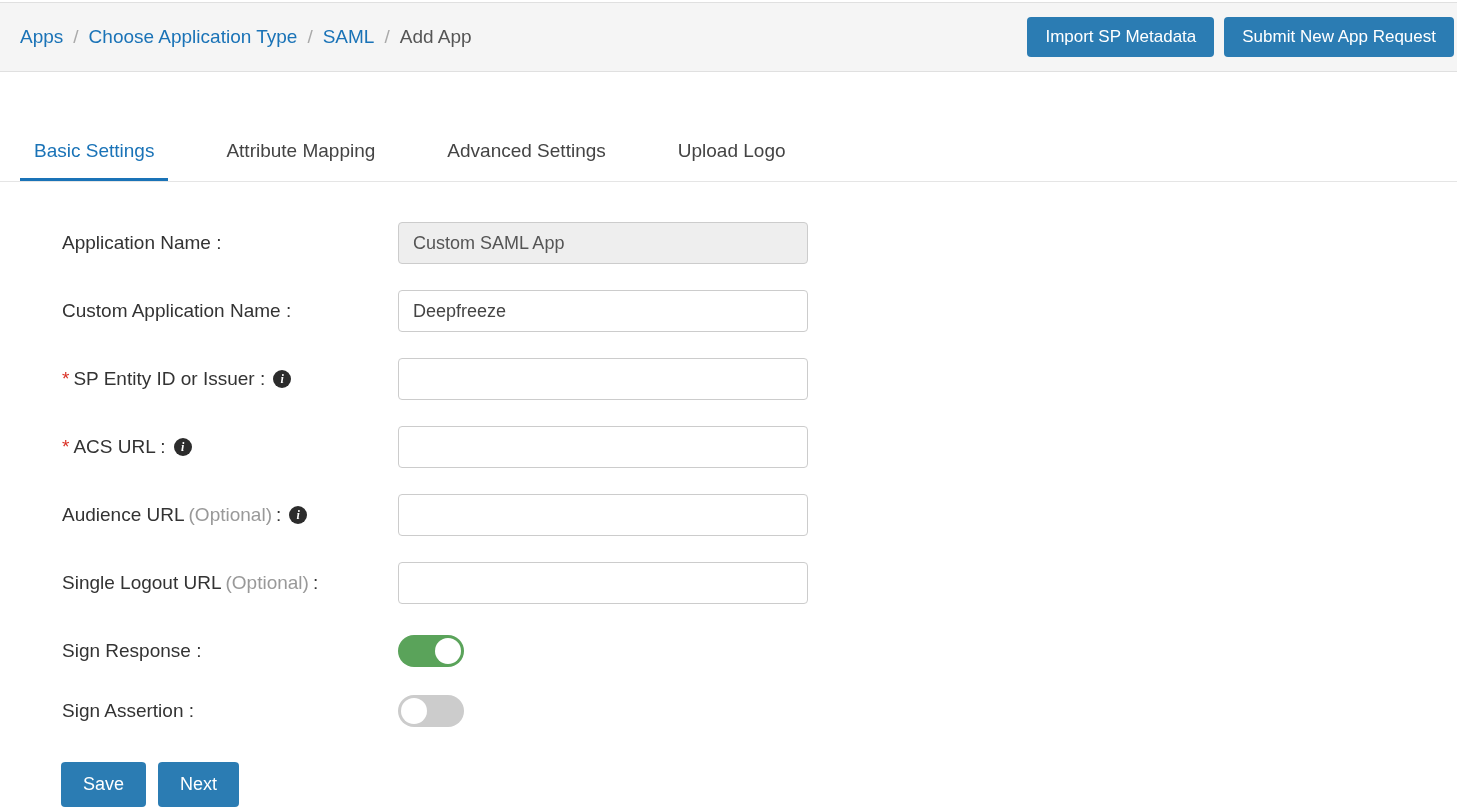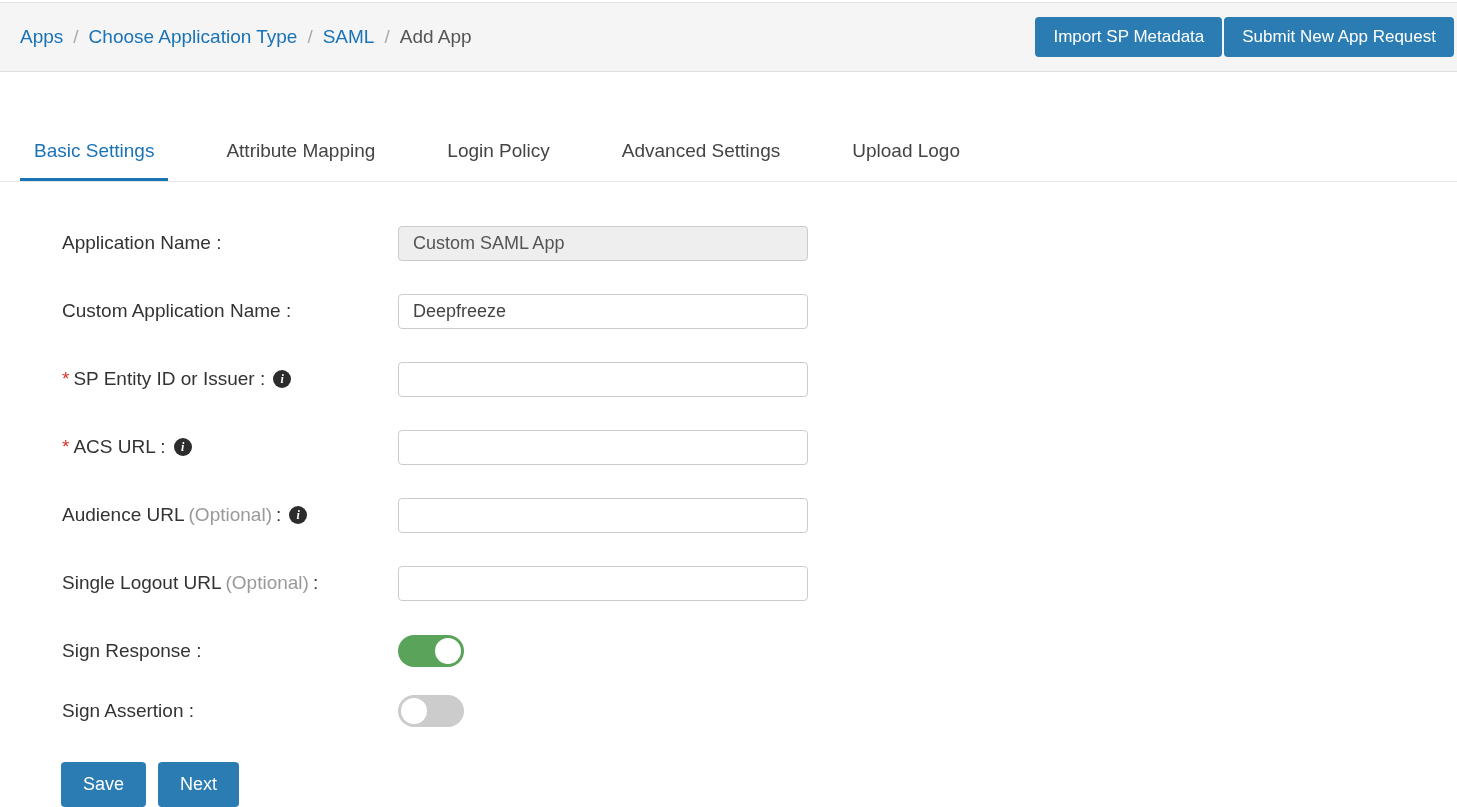--- a/index.html
+++ b/index.html
@@ -21,21 +21,21 @@
   }
   .breadcrumb {
     display: flex;
     align-items: center;
     font-size: 19px;
     gap: 10px;
   }
   .breadcrumb a { color: #1a73b7; text-decoration: none; }
   .breadcrumb .sep { color: #aaa; }
   .breadcrumb .current { color: #555; }
-  .top-buttons { display: flex; gap: 2px; padding-right: 3px; padding-left: 28px;}
+  .top-buttons { display: flex; gap: 10px; padding-right: 3px; padding-left: 28px;}
   .btn {
     background: #2b7cb3;
     color: #fff;
     border: none;
     border-radius: 4px;
     font-size: 17px;
     padding: 10px 18px;
     cursor: pointer;
   }
 
@@ -91,21 +91,21 @@
     border-radius: 50%;
     font-size: 12px;
     font-weight: 700;
     font-style: italic;
     font-family: Georgia, serif;
     margin-left: 4px;
     cursor: help;
   }
   .text-input {
     width: 410px;
-    height: 35px;
+    height: 42px;
     border: 1px solid #ccc;
     border-radius: 4px;
     padding: 0 14px;
     font-size: 18px;
     color: #444;
     background: #fff;
   }
   .text-input:disabled {
     background: #eeeeee;
     color: #555;
@@ -158,21 +158,20 @@
   </div>
   <div class="top-buttons">
     <button class="btn">Import SP Metadata</button>
     <button class="btn">Submit New App Request</button>
   </div>
 </div>
 
 <div class="tabs">
   <div class="tab active">Basic Settings</div>
   <div class="tab">Attribute Mapping</div>
-  <div class="tab">Login Policy</div>
   <div class="tab">Advanced Settings</div>
   <div class="tab">Upload Logo</div>
 </div>
 
 <div class="form-area">
 
   <div class="form-row">
     <div class="form-label">Application Name :</div>
     <input class="text-input" type="text" disabled="" value="Custom SAML App" style="">
   </div>

